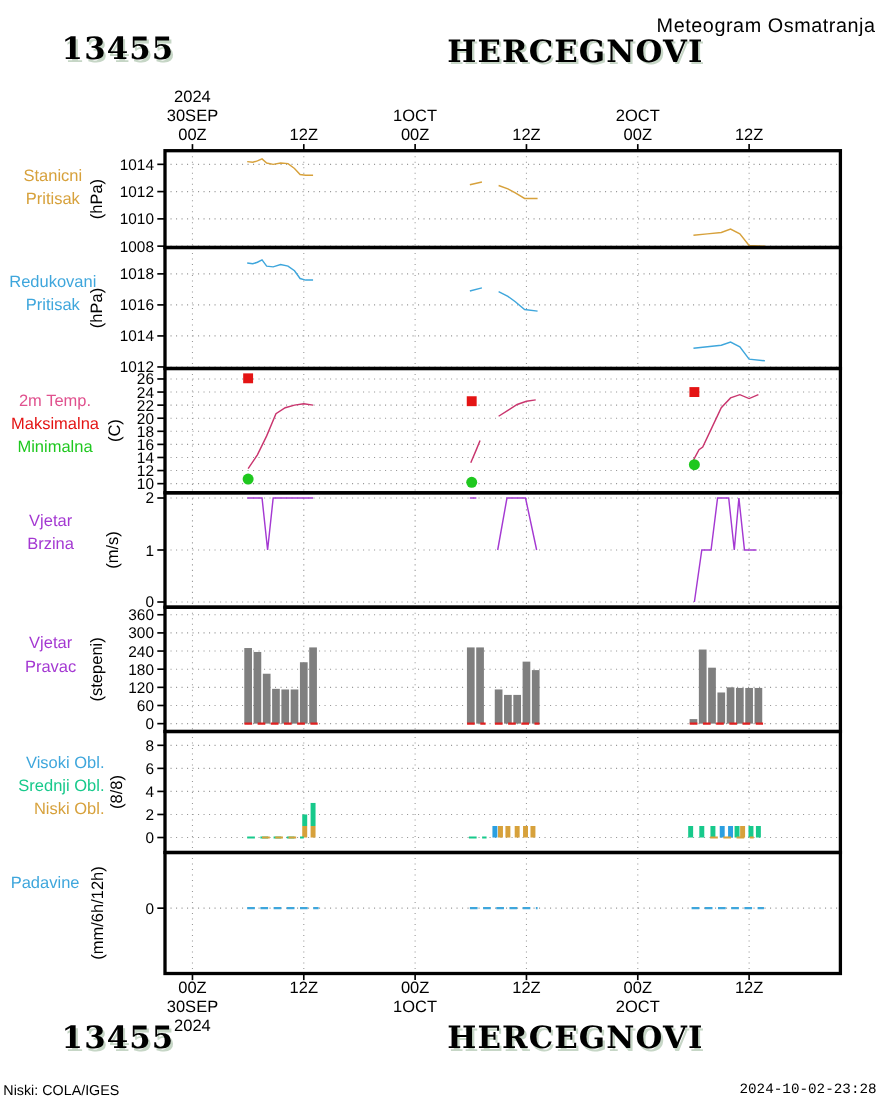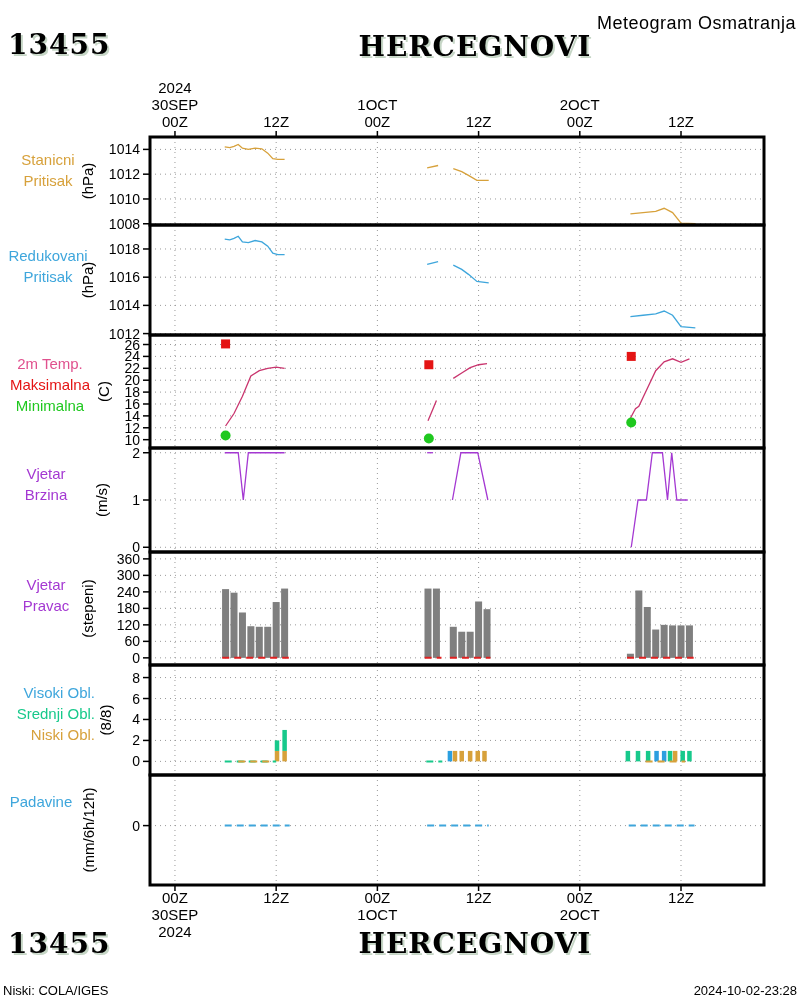--- a/index.html
+++ b/index.html
@@ -8,28 +8,28 @@
   svg{position:absolute;left:0;top:0;}
   svg text{font-family:"Liberation Sans",sans-serif;}
   .grid{stroke:#999;stroke-width:1;stroke-dasharray:1 4;}
   .tick{stroke:#000;stroke-width:1.5;}
   .yticklabel{font-size:14px;fill:#000;}
   .xticklabel{font-size:15px;fill:#000;}
   .paneltext{font-size:15px;}
   .unittext{font-size:15px;fill:#000;}
   .bigtitle{position:absolute;font-family:"DejaVu Serif","Liberation Serif",serif;
             font-weight:bold;font-size:28px;letter-spacing:1px;
-            text-shadow:2px 2px 0 #c6d6c6;white-space:nowrap;}
+            text-shadow:2px 2px 0 #c6d6c6;white-space:nowrap;margin-left:48px;}
   .station-top{left:8px;top:28px;}
   .title-top{left:330px;top:30px;width:290px;text-align:center;}
   .station-bottom{left:8px;top:927px;}
   .title-bottom{left:330px;top:927px;width:290px;text-align:center;}
   .corner{position:absolute;right:4px;top:13px;font-size:18px;letter-spacing:0.5px;white-space:nowrap;}
   .credit{position:absolute;left:3px;top:983px;font-size:13px;}
-  .timestamp{position:absolute;right:3px;top:983px;font-size:13px;}
+  .timestamp{position:absolute;right:3px;top:983px;font-size:13px;font-family:Liberation Mono, monospace;}
 </style>
 </head>
 <body>
 
 <div class="page">
   <svg id="chart" width="800" height="1000">
       <g>
         <line x1="150" x2="764" y1="149.39436619718305" y2="149.39436619718305" class="grid"></line>
         <line x1="143" x2="150" y1="149.39436619718305" y2="149.39436619718305" class="tick"></line>
         <text x="140" y="154.39436619718305" class="yticklabel" text-anchor="end">1014</text>

